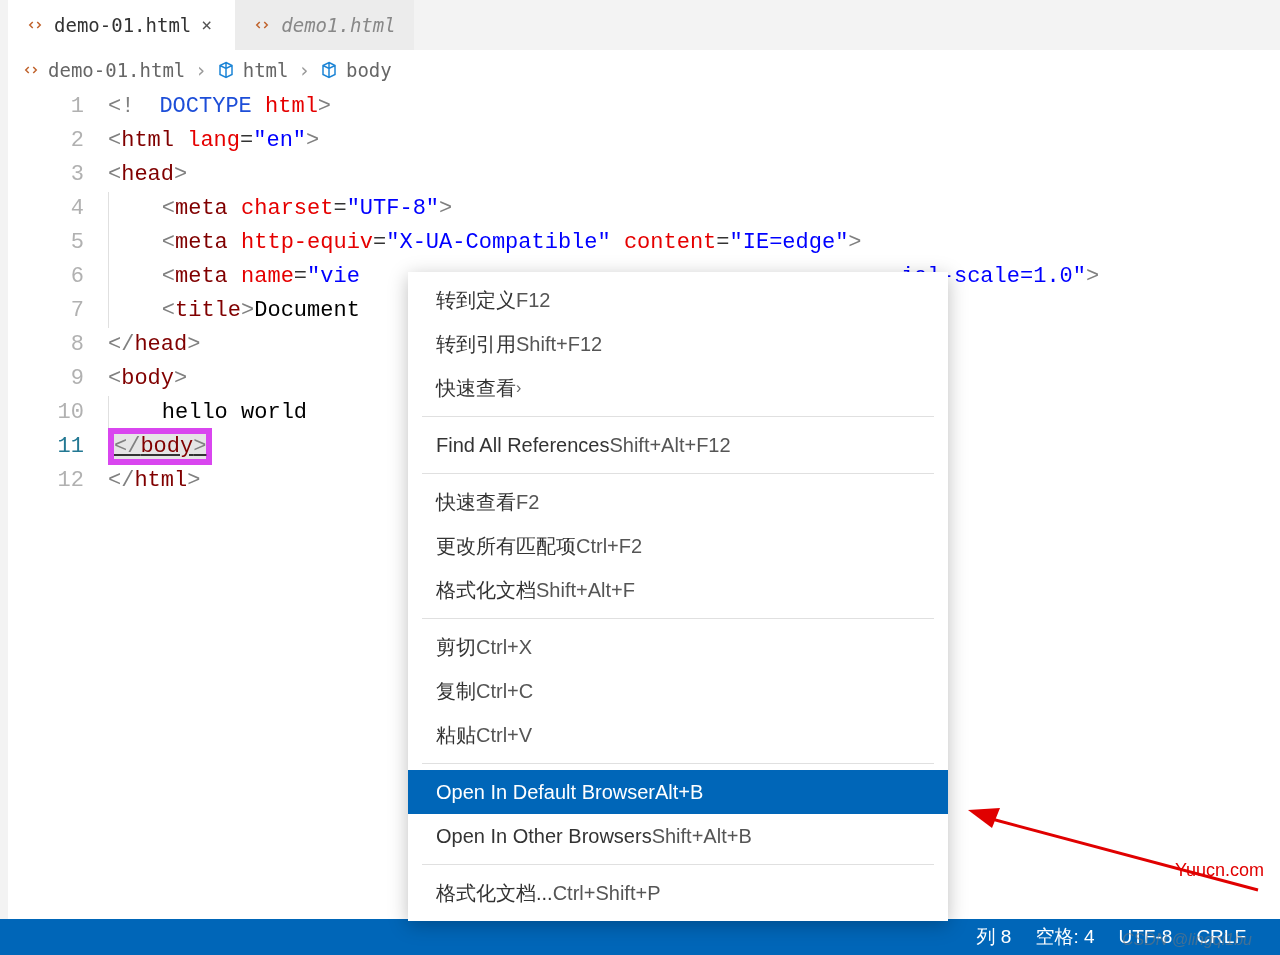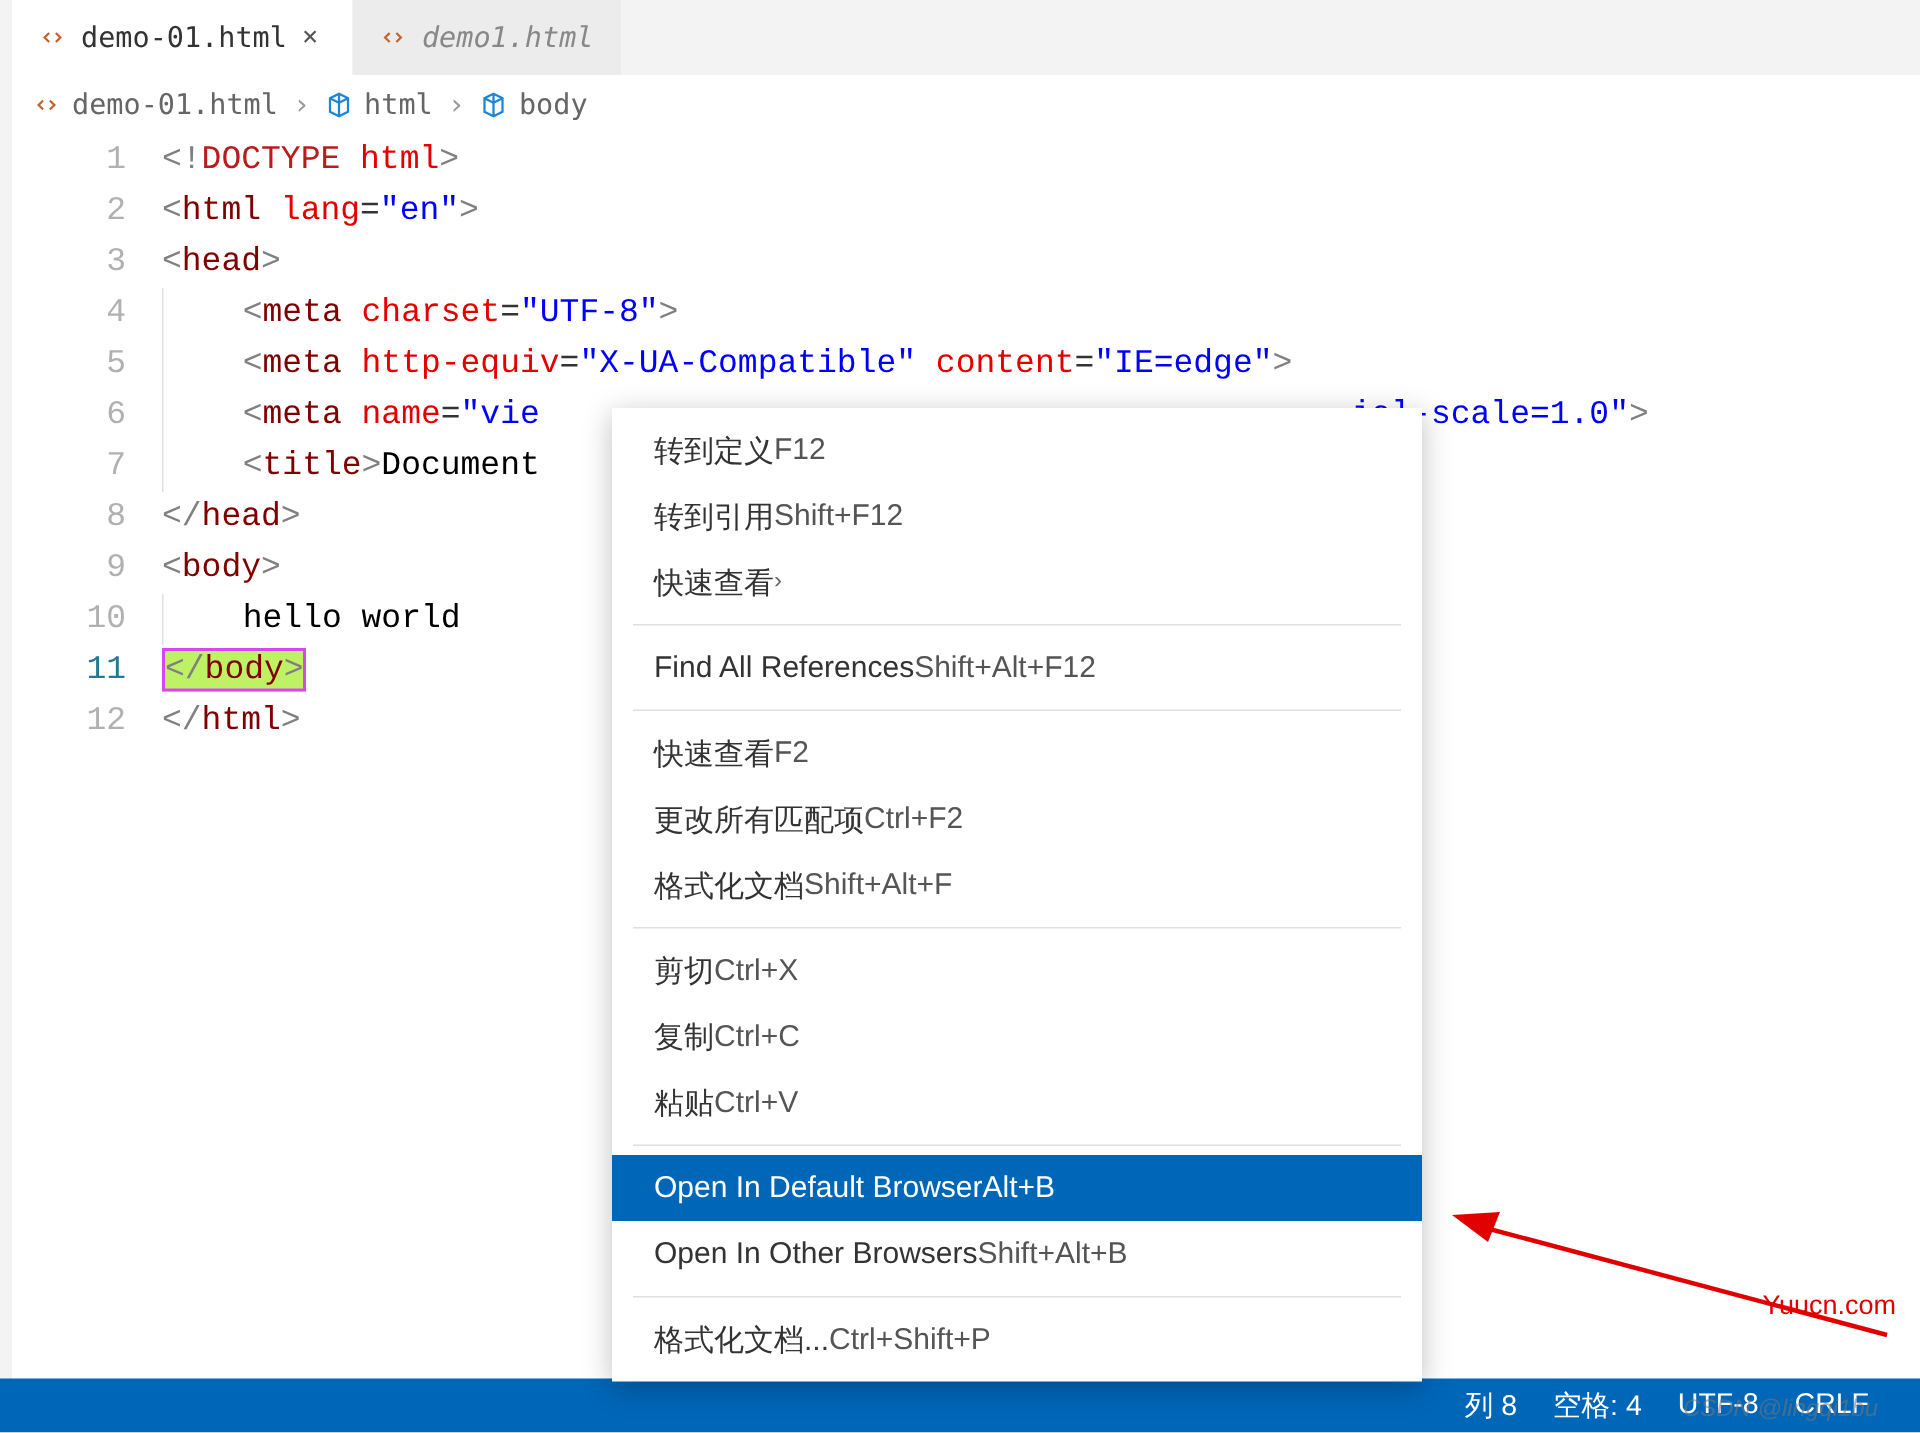--- a/index.html
+++ b/index.html
@@ -74,34 +74,35 @@
   text-align: right;
   padding-right: 24px;
   color: #237893;
   user-select: none;
 }
 .gutter .ln { height: 34px; }
 .gutter .ln.inactive { color: #b1b1b1; }
 .code { flex:1; white-space: pre; position: relative; }
 .code-line { height:34px; }
 .tok-gray { color:#808080; }
-.tok-doctype { color:#b91c1c; }
+.tok-doctype { color:#1d4ed8;margin-left:25px; }
 .tok-tag { color:#800000; }
 .tok-attr { color:#e50000; }
 .tok-str { color:#0000ff; }
 .tok-text { color:#000; }
 .indent-guide {
   display:inline-block;
   border-left:1px solid #e0e0e0;
   height:100%;
   vertical-align:top;
 }
 .sel {
-  background:#bef264;
-  border:2px solid #d946ef;
+  background:#e5e5e5;
+  border:6px solid #d946ef;
+  text-decoration:underline;
 }
 .context-menu {
   position: absolute;
   left: 408px;
   top: 272px;
   width: 540px;
   background: #ffffff;
   box-shadow: 0 4px 18px rgba(0,0,0,0.25);
   font-family: "Segoe UI", Arial, sans-serif;
   font-size: 20px;

